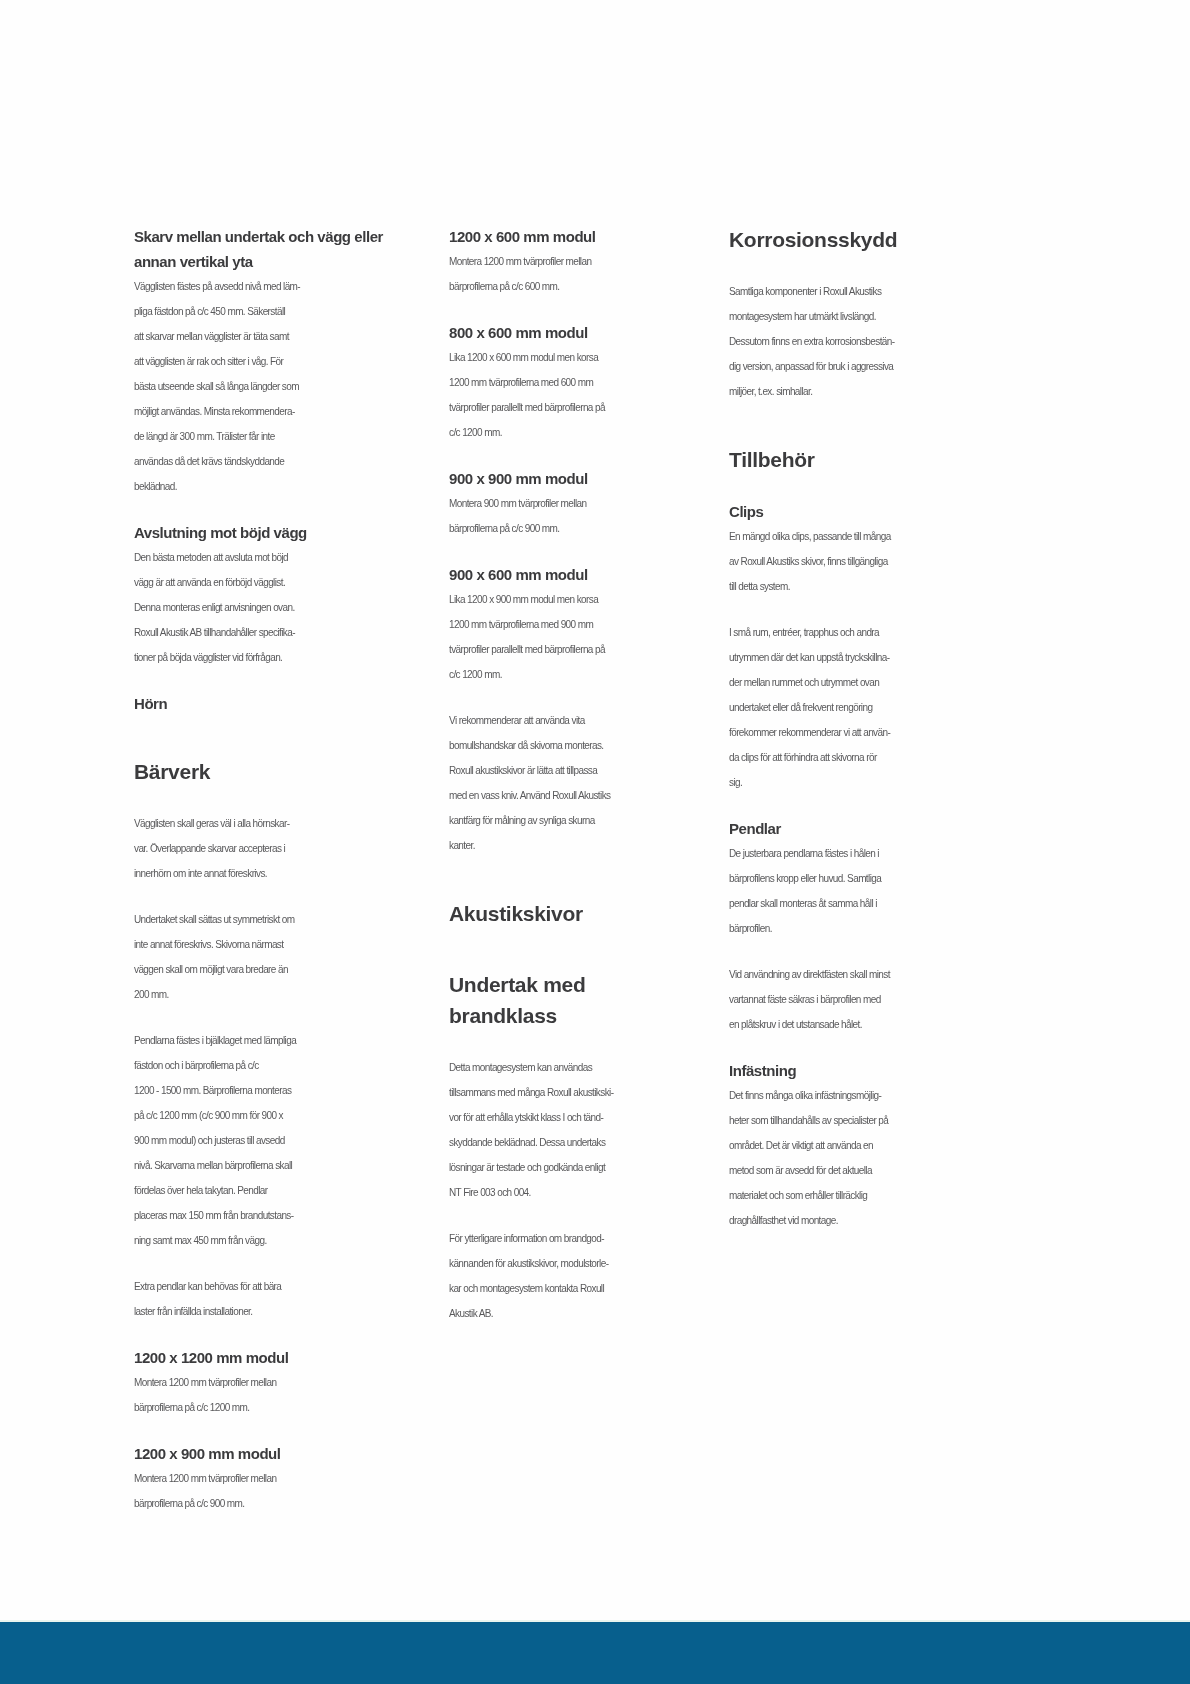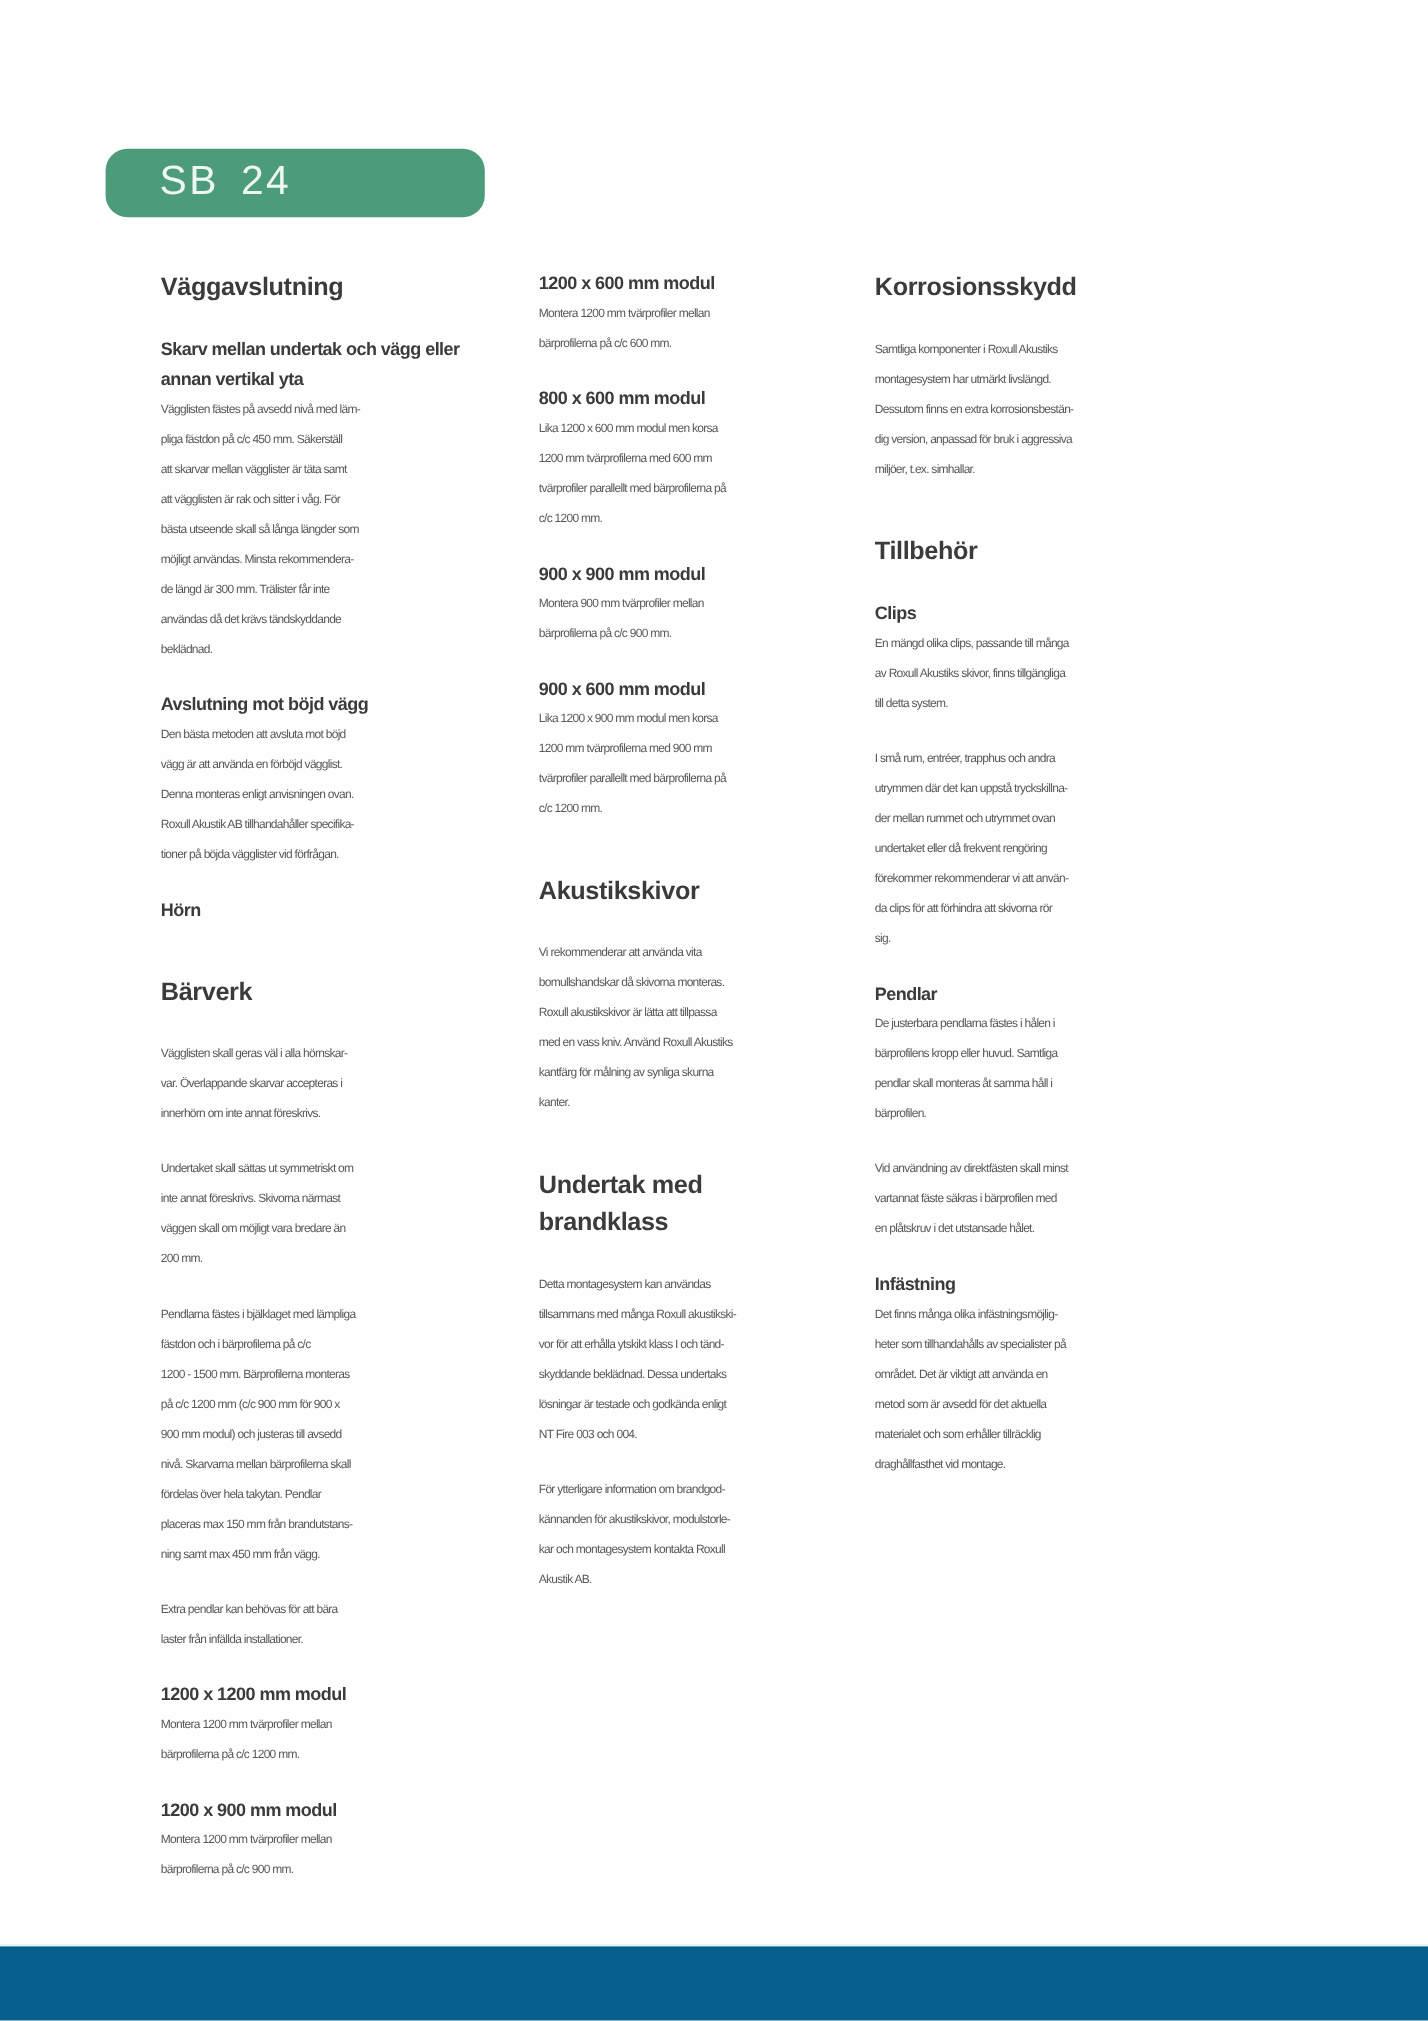--- a/index.html
+++ b/index.html
@@ -69,26 +69,22 @@
     bottom: 0;
     height: 62px;
     background: var(--footer-blue, #075f8d);
     border-top: 2px solid #e9f4ee;
   }
 </style>
 </head>
 <body>
 
 <div class="page">
-  <div class="badge">
-    <span>SB 24</span>
-  </div>
 
   <div class="col col-1">
-      <div class="blk h2">Väggavslutning</div>
       <div class="blk h3">Skarv mellan undertak och vägg eller
 annan vertikal yta</div>
       <div class="blk p">Vägglisten fästes på avsedd nivå med läm-
 pliga fästdon på c/c 450 mm. Säkerställ
 att skarvar mellan vägglister är täta samt
 att vägglisten är rak och sitter i våg. För
 bästa utseende skall så långa längder som
 möjligt användas. Minsta rekommendera-
 de längd är 300 mm. Trälister får inte
 användas då det krävs tändskyddande
@@ -136,27 +132,27 @@
 tvärprofiler parallellt med bärprofilerna på
 c/c 1200 mm.</div>
       <div class="blk h3">900 x 900 mm modul</div>
       <div class="blk p">Montera 900 mm tvärprofiler mellan
 bärprofilerna på c/c 900 mm.</div>
       <div class="blk h3">900 x 600 mm modul</div>
       <div class="blk p">Lika 1200 x 900 mm modul men korsa
 1200 mm tvärprofilerna med 900 mm
 tvärprofiler parallellt med bärprofilerna på
 c/c 1200 mm.</div>
-      <div class="blk h2">Akustikskivor</div>
       <div class="blk p">Vi rekommenderar att använda vita
 bomullshandskar då skivorna monteras.
 Roxull akustikskivor är lätta att tillpassa
 med en vass kniv. Använd Roxull Akustiks
 kantfärg för målning av synliga skurna
 kanter.</div>
+      <div class="blk h2">Akustikskivor</div>
       <div class="blk h2">Undertak med
 brandklass</div>
       <div class="blk p">Detta montagesystem kan användas
 tillsammans med många Roxull akustikski-
 vor för att erhålla ytskikt klass I och tänd-
 skyddande beklädnad. Dessa undertaks
 lösningar är testade och godkända enligt
 NT Fire 003 och 004.</div>
       <div class="blk p">För ytterligare information om brandgod-
 kännanden för akustikskivor, modulstorle-

